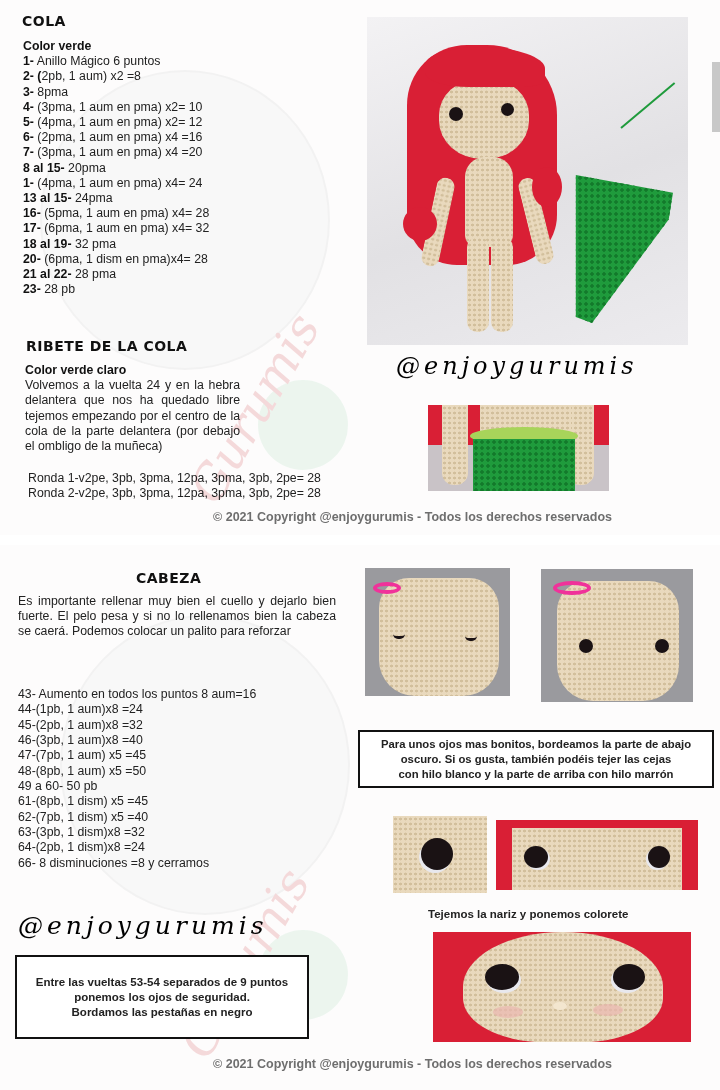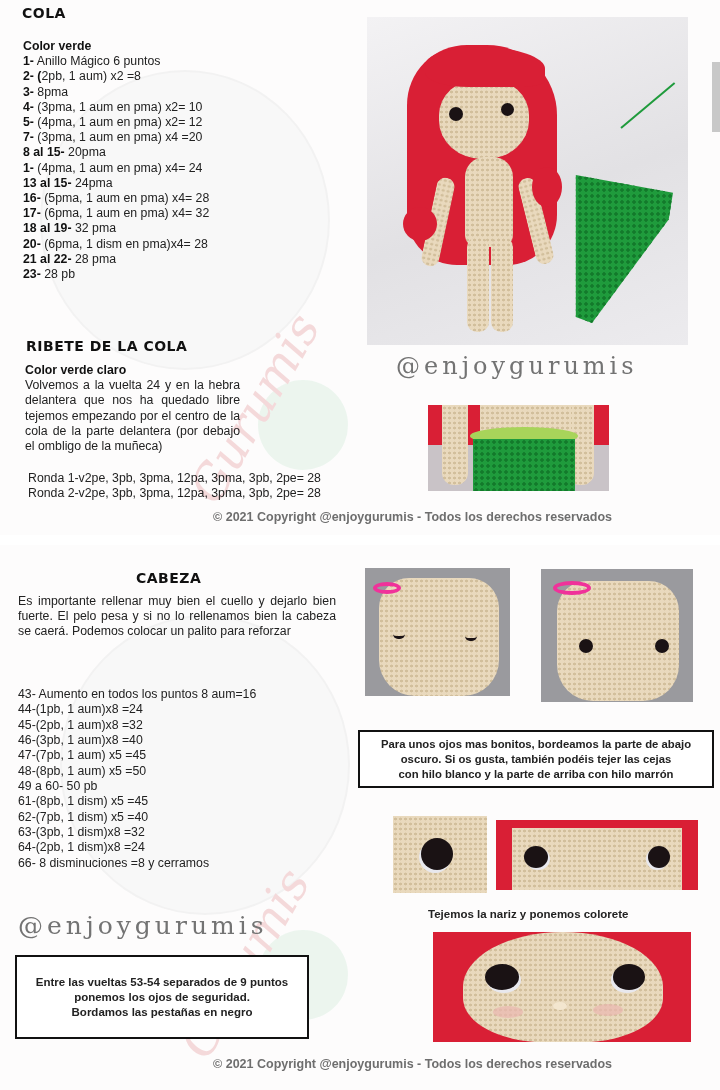--- a/index.html
+++ b/index.html
@@ -19,21 +19,21 @@
   .h-title { font-family: "DejaVu Sans", sans-serif; font-weight: 900; font-size: 14px; letter-spacing: .5px; position: absolute; color: #111; }
 
   .block { position: absolute; font-size: 12.3px; line-height: 15.2px; color: #222; }
   .block b { color: #111; }
   .sub { font-weight: bold; color: #111; }
 
   .just { text-align: justify; }
 
   .photo { position: absolute; overflow: hidden; }
 
-  .handle { position: absolute; font-family: "DejaVu Serif", serif; color: #737373; letter-spacing: 4px; }
+  .handle { position: absolute; font-family: "DejaVu Serif", serif; font-style: italic; color: #000000; letter-spacing: 4px; }
 
   .copyright { position: absolute; font-weight: bold; font-size: 12.5px; color: #6e6e6e; white-space: nowrap; }
 
   .box { position: absolute; border: 2.5px solid #111; background: #fff; font-weight: bold; font-size: 11.5px; line-height: 15px; text-align: center; color: #222; }
 
   .caption { position: absolute; font-weight: bold; font-size: 11.5px; color: #222; }
 
   .scrollbar-tab { position: absolute; right: 0; width: 8px; background: #c8c8c8; }
 
   
@@ -48,30 +48,31 @@
 </style>
 </head>
 <body>
 
 <div class="page page-1">
 
   <div class="wm wm-dog" style="left:40px;top:70px;width:290px;height:300px;"></div>
   <div class="wm wm-yarn" style="left:258px;top:380px;width:90px;height:90px;"></div>
   <div class="wm-red" style="left:150px;top:380px;">Gurumis</div>
 
-  <div class="h-title" style="left:22px;top:5px;text-align:right;">COLA</div>
+  <div class="h-title" style="left:22px;top:13px;text-align:right;">COLA</div>
 
   <div class="block" style="left:23px;top:39px;width:320px;">
     <div class="sub">Color verde</div>
     <div id="cola-rows">
         <div><b>1-</b><span> Anillo Mágico 6 puntos</span></div>
         <div><b>2- (</b><span>2pb, 1 aum) x2 =8</span></div>
         <div><b>3-</b><span> 8pma</span></div>
         <div><b>4-</b><span> (3pma, 1 aum en pma) x2= 10</span></div>
         <div><b>5-</b><span> (4pma, 1 aum en pma) x2= 12</span></div>
+        <div><b>6-</b><span> (2pma, 1 aum en pma) x4 =16</span></div>
         <div><b>7-</b><span> (3pma, 1 aum en pma) x4 =20</span></div>
         <div><b>8 al 15-</b><span> 20pma</span></div>
         <div><b>1-</b><span> (4pma, 1 aum en pma) x4= 24</span></div>
         <div><b>13 al 15-</b><span> 24pma</span></div>
         <div><b>16-</b><span> (5pma, 1 aum en pma) x4= 28</span></div>
         <div><b>17-</b><span> (6pma, 1 aum en pma) x4= 32</span></div>
         <div><b>18 al 19-</b><span> 32 pma</span></div>
         <div><b>20-</b><span> (6pma, 1 dism en pma)x4= 28</span></div>
         <div><b>21 al 22-</b><span> 28 pma</span></div>
         <div><b>23-</b><span> 28 pb</span></div>

